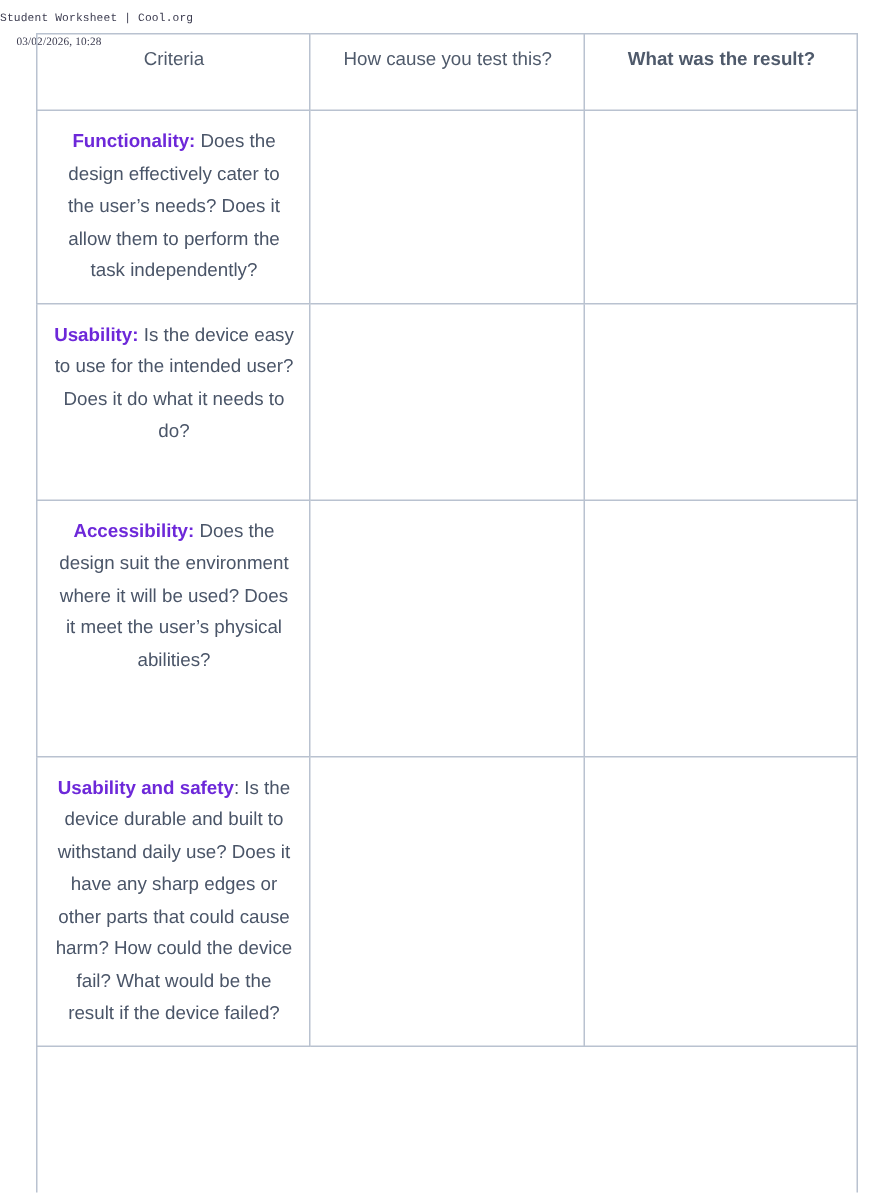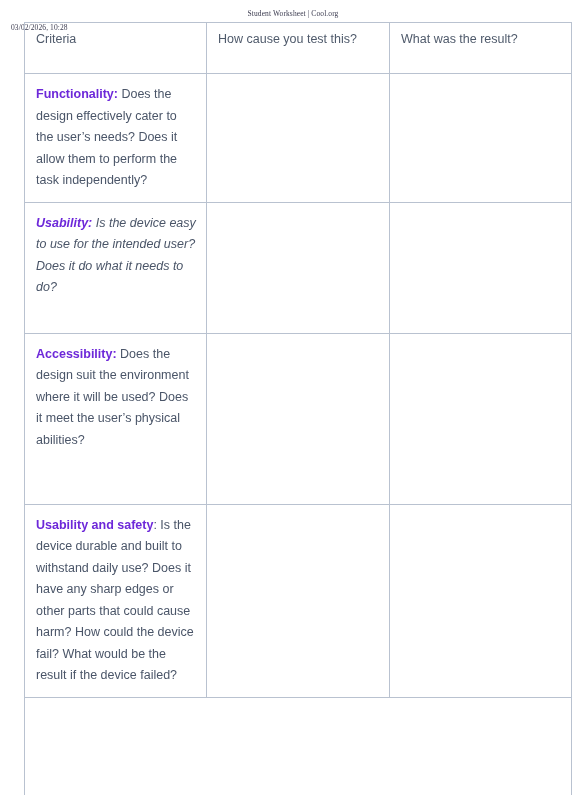--- a/index.html
+++ b/index.html
@@ -33,49 +33,50 @@
     position: absolute;
     left: 11px;
     top: 23px;
     white-space: nowrap;
   }
   .print-header .ph-center {
     position: absolute;
     left: 0;
     right: 0;
     top: 9px;
-    text-align: center;
+    text-align: left;
     white-space: nowrap;
+    font-family: Liberation Mono, monospace;
   }
 
   
   .worksheet-table {
     position: absolute;
     left: 24px;
     top: 22px;
     width: 547px;
     border-collapse: collapse;
     table-layout: fixed;
   }
   .worksheet-table colgroup col.c1 { width: 182px; }
   .worksheet-table colgroup col.c2 { width: 183px; }
   .worksheet-table colgroup col.c3 { width: 182px; }
 
   .worksheet-table th,
   .worksheet-table td {
     border: 1px solid #b9c2d0;
     vertical-align: top;
     padding: 10px 10px 10px 11px;
-    text-align: left;
+    text-align: center;
     font-weight: normal;
   }
 
   
   .worksheet-table tr.head-row th:first-child { border-top-left-radius: 7px; }
-  .worksheet-table tr.head-row th:last-child  { border-top-right-radius: 7px; }
+  .worksheet-table tr.head-row th:last-child  { border-top-right-radius: 7px; font-weight: bold; }
 
   .worksheet-table tr.head-row th {
     font-size: 12.5px;
     color: #4f5a6b;
     height: 32px;
     padding-top: 9px;
     padding-bottom: 9px;
     line-height: 1.2;
   }
 
@@ -84,21 +85,21 @@
     line-height: 1.72;
     color: #4a5568;
   }
   .criteria-cell .lbl {
     font-weight: bold;
     color: #6d28d9;
   }
 
   
   tr.r1 td { height: 92px; }
-  tr.r2 td { height: 110px; font-style: italic; }
+  tr.r2 td { height: 110px; }
   tr.r3 td { height: 150px; margin-top: 16px; }
   tr.r4 td { height: 164px; }
 
   
   tr.tail-row td.tail {
     height: 168px;
     border-left: 1px solid #b9c2d0;
     border-right: 1px solid #b9c2d0;
     border-top: 1px solid #b9c2d0;
     border-bottom: none;

